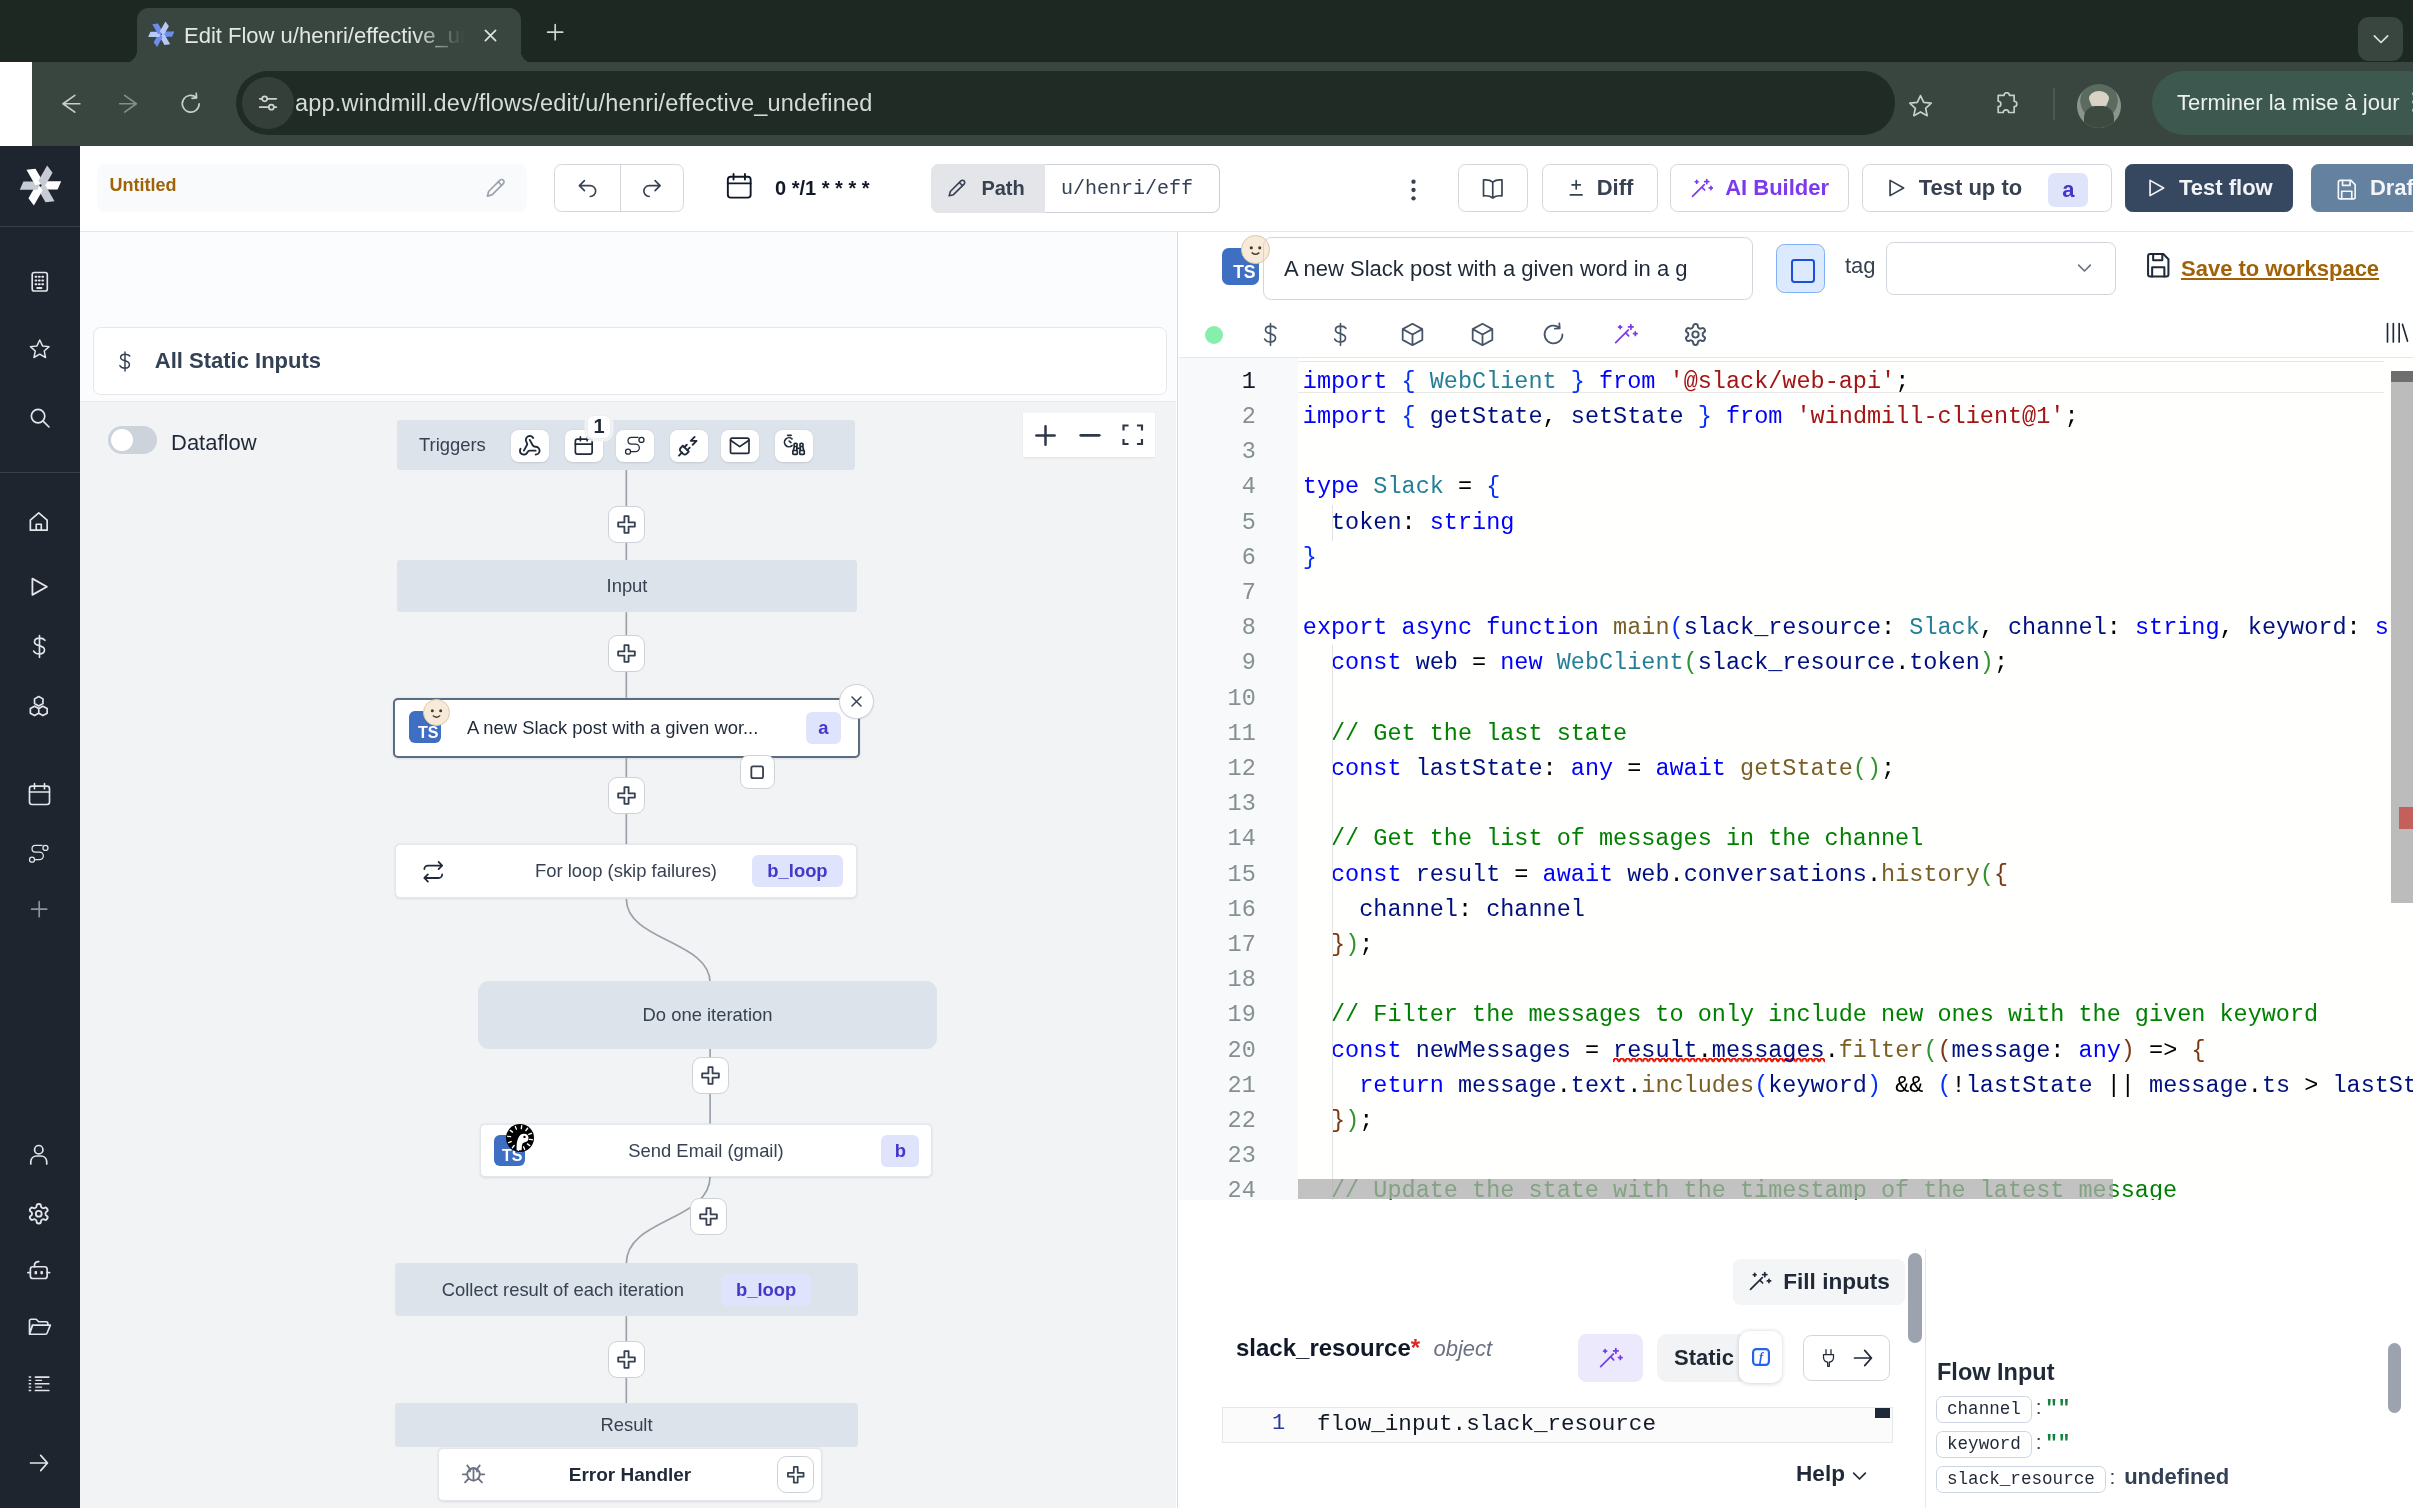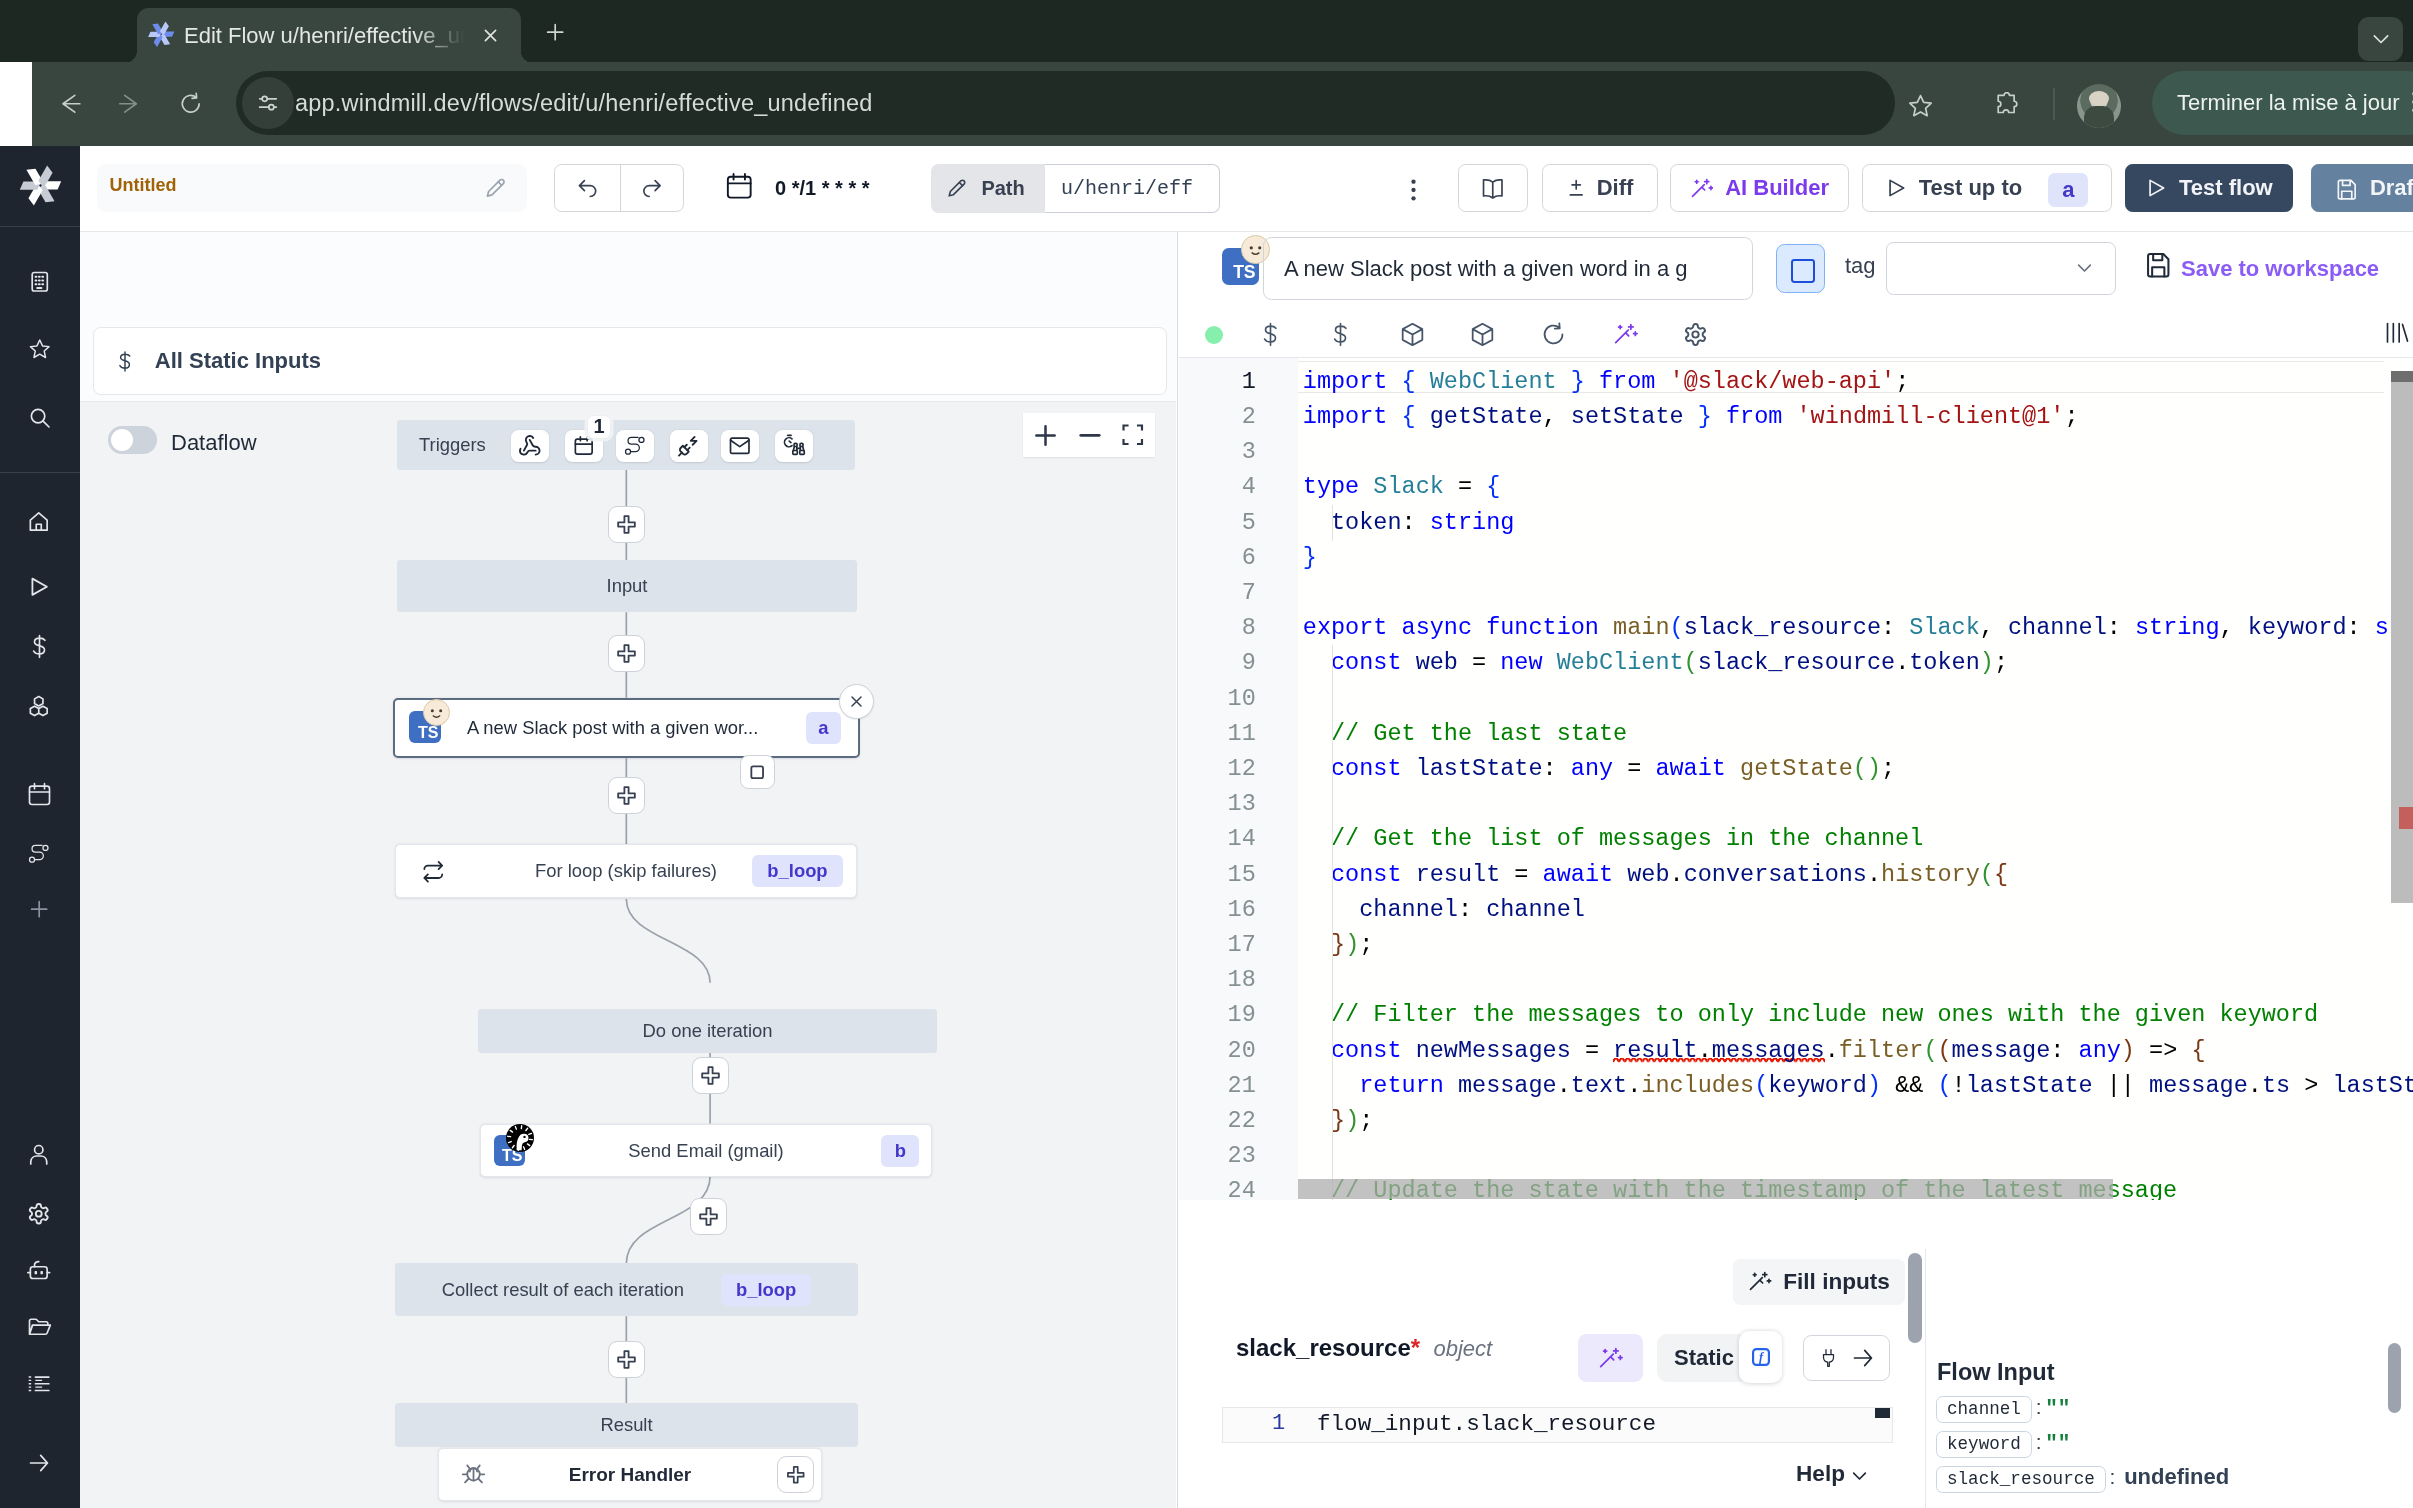--- a/index.html
+++ b/index.html
@@ -497,21 +497,21 @@
       <div class="gnode" style="left:315px;top:442px;width:462px;height:54px;">
         <span style="font-size:18.4px;color:#374151;">For loop (skip failures)</span>
         <span class="chip" style="position:absolute;right:13.4px;">b_loop</span>
       </div>
       <div class="ic" style="left:339px;top:458px;width:28.5px;height:23.5px;color:#1f2937;">
         <svg width="28.5" height="23.5" viewBox="0 0 32 26" fill="none" style="">
           <path d="M6 10 a4 4 0 0 1 4 -4 h16 M22 2 l4 4 -4 4" stroke="currentColor" stroke-width="2" stroke-linecap="round" stroke-linejoin="round" fill="none"></path>
           <path d="M26 16 a4 4 0 0 1 -4 4 H6 M10 24 l-4 -4 4 -4" stroke="currentColor" stroke-width="2" stroke-linecap="round" stroke-linejoin="round" fill="none"></path>
         </svg>
       </div>
-      <div class="gbar" style="left:398px;top:607px;width:459px;height:44px;">Do one iteration</div>
+      <div class="gbar" style="left:398px;top:579px;width:459px;height:68px;border-radius:11px;">Do one iteration</div>
       <div class="gnode" style="left:400px;top:722px;width:452px;height:53px;">
         <span style="font-size:18.4px;color:#374151;">Send Email (gmail)</span>
         <span class="chip" style="position:absolute;right:11.7px;padding:5px 13.4px;">b</span>
       </div>
       <div class="abs" style="left:414px;top:733px;width:31px;height:31px;background:#3e6fc3;border-radius:5.9px;color:#fff;font-weight:700;font-size:16px;display:flex;align-items:flex-end;justify-content:flex-end;padding:0 2.5px 0.8px 0;">TS</div>
       <div class="abs" style="left:426px;top:722px;width:28px;height:28px;border-radius:50%;background:#000;"><svg width="28" height="28" viewBox="0 0 33 33" fill="none" style="">
           <circle cx="16.5" cy="16.5" r="15.5" fill="#000"></circle>
           <path d="M27.6 18.1 L31.0 18.5 M25.3 23.4 L28.0 25.5 M20.7 26.9 L22.0 30.0 M14.9 27.6 L14.5 31.0 M9.6 25.3 L7.5 28.0 M6.1 20.7 L3.0 22.0 M5.4 14.9 L2.0 14.5 M7.7 9.6 L5.0 7.5 M12.3 6.1 L11.0 3.0 M18.1 5.4 L18.5 2.0 M23.4 7.7 L25.5 5.0 M26.9 12.3 L30.0 11.0" stroke="#fff" stroke-width="1.6" stroke-linecap="round"></path>
           <path d="M12.5 31 Q12 21 14.5 16.5 Q16.5 11.5 21 11.5 Q26.5 11.5 26.5 16.5 Q26.5 21 22 21.5 Q19.2 22 18.8 25 L18.4 31 z" fill="#fff"></path>
           <circle cx="21.8" cy="15.2" r="1.4" fill="#000"></circle>
@@ -550,21 +550,21 @@
           <path d="M3 5 l7 7 7 -7" stroke="currentColor" stroke-width="2" stroke-linecap="round" stroke-linejoin="round" fill="none"></path>
         </svg>
       </div>
     </div>
     <div class="ic" style="left:966px;top:18.4px;width:28.5px;height:28.5px;color:#1f2937;">
       <svg width="28.5" height="28.5" viewBox="0 0 28 28" fill="none" style="">
         <path d="M4 6 a2 2 0 0 1 2 -2 h13 l5 5 v15 a2 2 0 0 1 -2 2 H6 a2 2 0 0 1 -2 -2 z" stroke="currentColor" stroke-width="2" stroke-linecap="round" stroke-linejoin="round" fill="none"></path>
         <path d="M9 4 v6 h9 v-6 M8 26 v-9 h12 v9" stroke="currentColor" stroke-width="2" stroke-linecap="round" stroke-linejoin="round" fill="none"></path>
       </svg>
     </div>
-    <div class="abs" style="left:1003px;top:24px;font-size:22px;font-weight:700;color:#8b5cf6;">Save to workspace</div>
+    <div class="abs" style="left:1003px;top:24px;font-size:22px;font-weight:700;color:#a16207;text-decoration:underline;">Save to workspace</div>
     <div class="abs" style="left:27px;top:94px;width:18.4px;height:18.4px;border-radius:50%;background:#86efac;"></div>
     <div class="ic" style="left:80px;top:90px;width:25px;height:25px;color:#475569;">
       <svg width="25" height="25" viewBox="0 0 30 30" fill="none" style="">
         <path d="M15 2 V28 M21.5 7.5 C20 5.5 18 5 15 5 C11.5 5 9 6.8 9 9.5 C9 15.5 21 12.5 21 19 C21 22.2 18.5 24 15 24 C11.5 24 9.3 22.7 8 20.5" stroke="currentColor" stroke-width="2" stroke-linecap="round" stroke-linejoin="round" fill="none"></path>
       </svg>
     </div>
     <div class="ic" style="left:150px;top:90px;width:25px;height:25px;color:#475569;">
       <svg width="25" height="25" viewBox="0 0 30 30" fill="none" style="">
         <path d="M15 2 V28 M21.5 7.5 C20 5.5 18 5 15 5 C11.5 5 9 6.8 9 9.5 C9 15.5 21 12.5 21 19 C21 22.2 18.5 24 15 24 C11.5 24 9.3 22.7 8 20.5" stroke="currentColor" stroke-width="2" stroke-linecap="round" stroke-linejoin="round" fill="none"></path>
       </svg>

